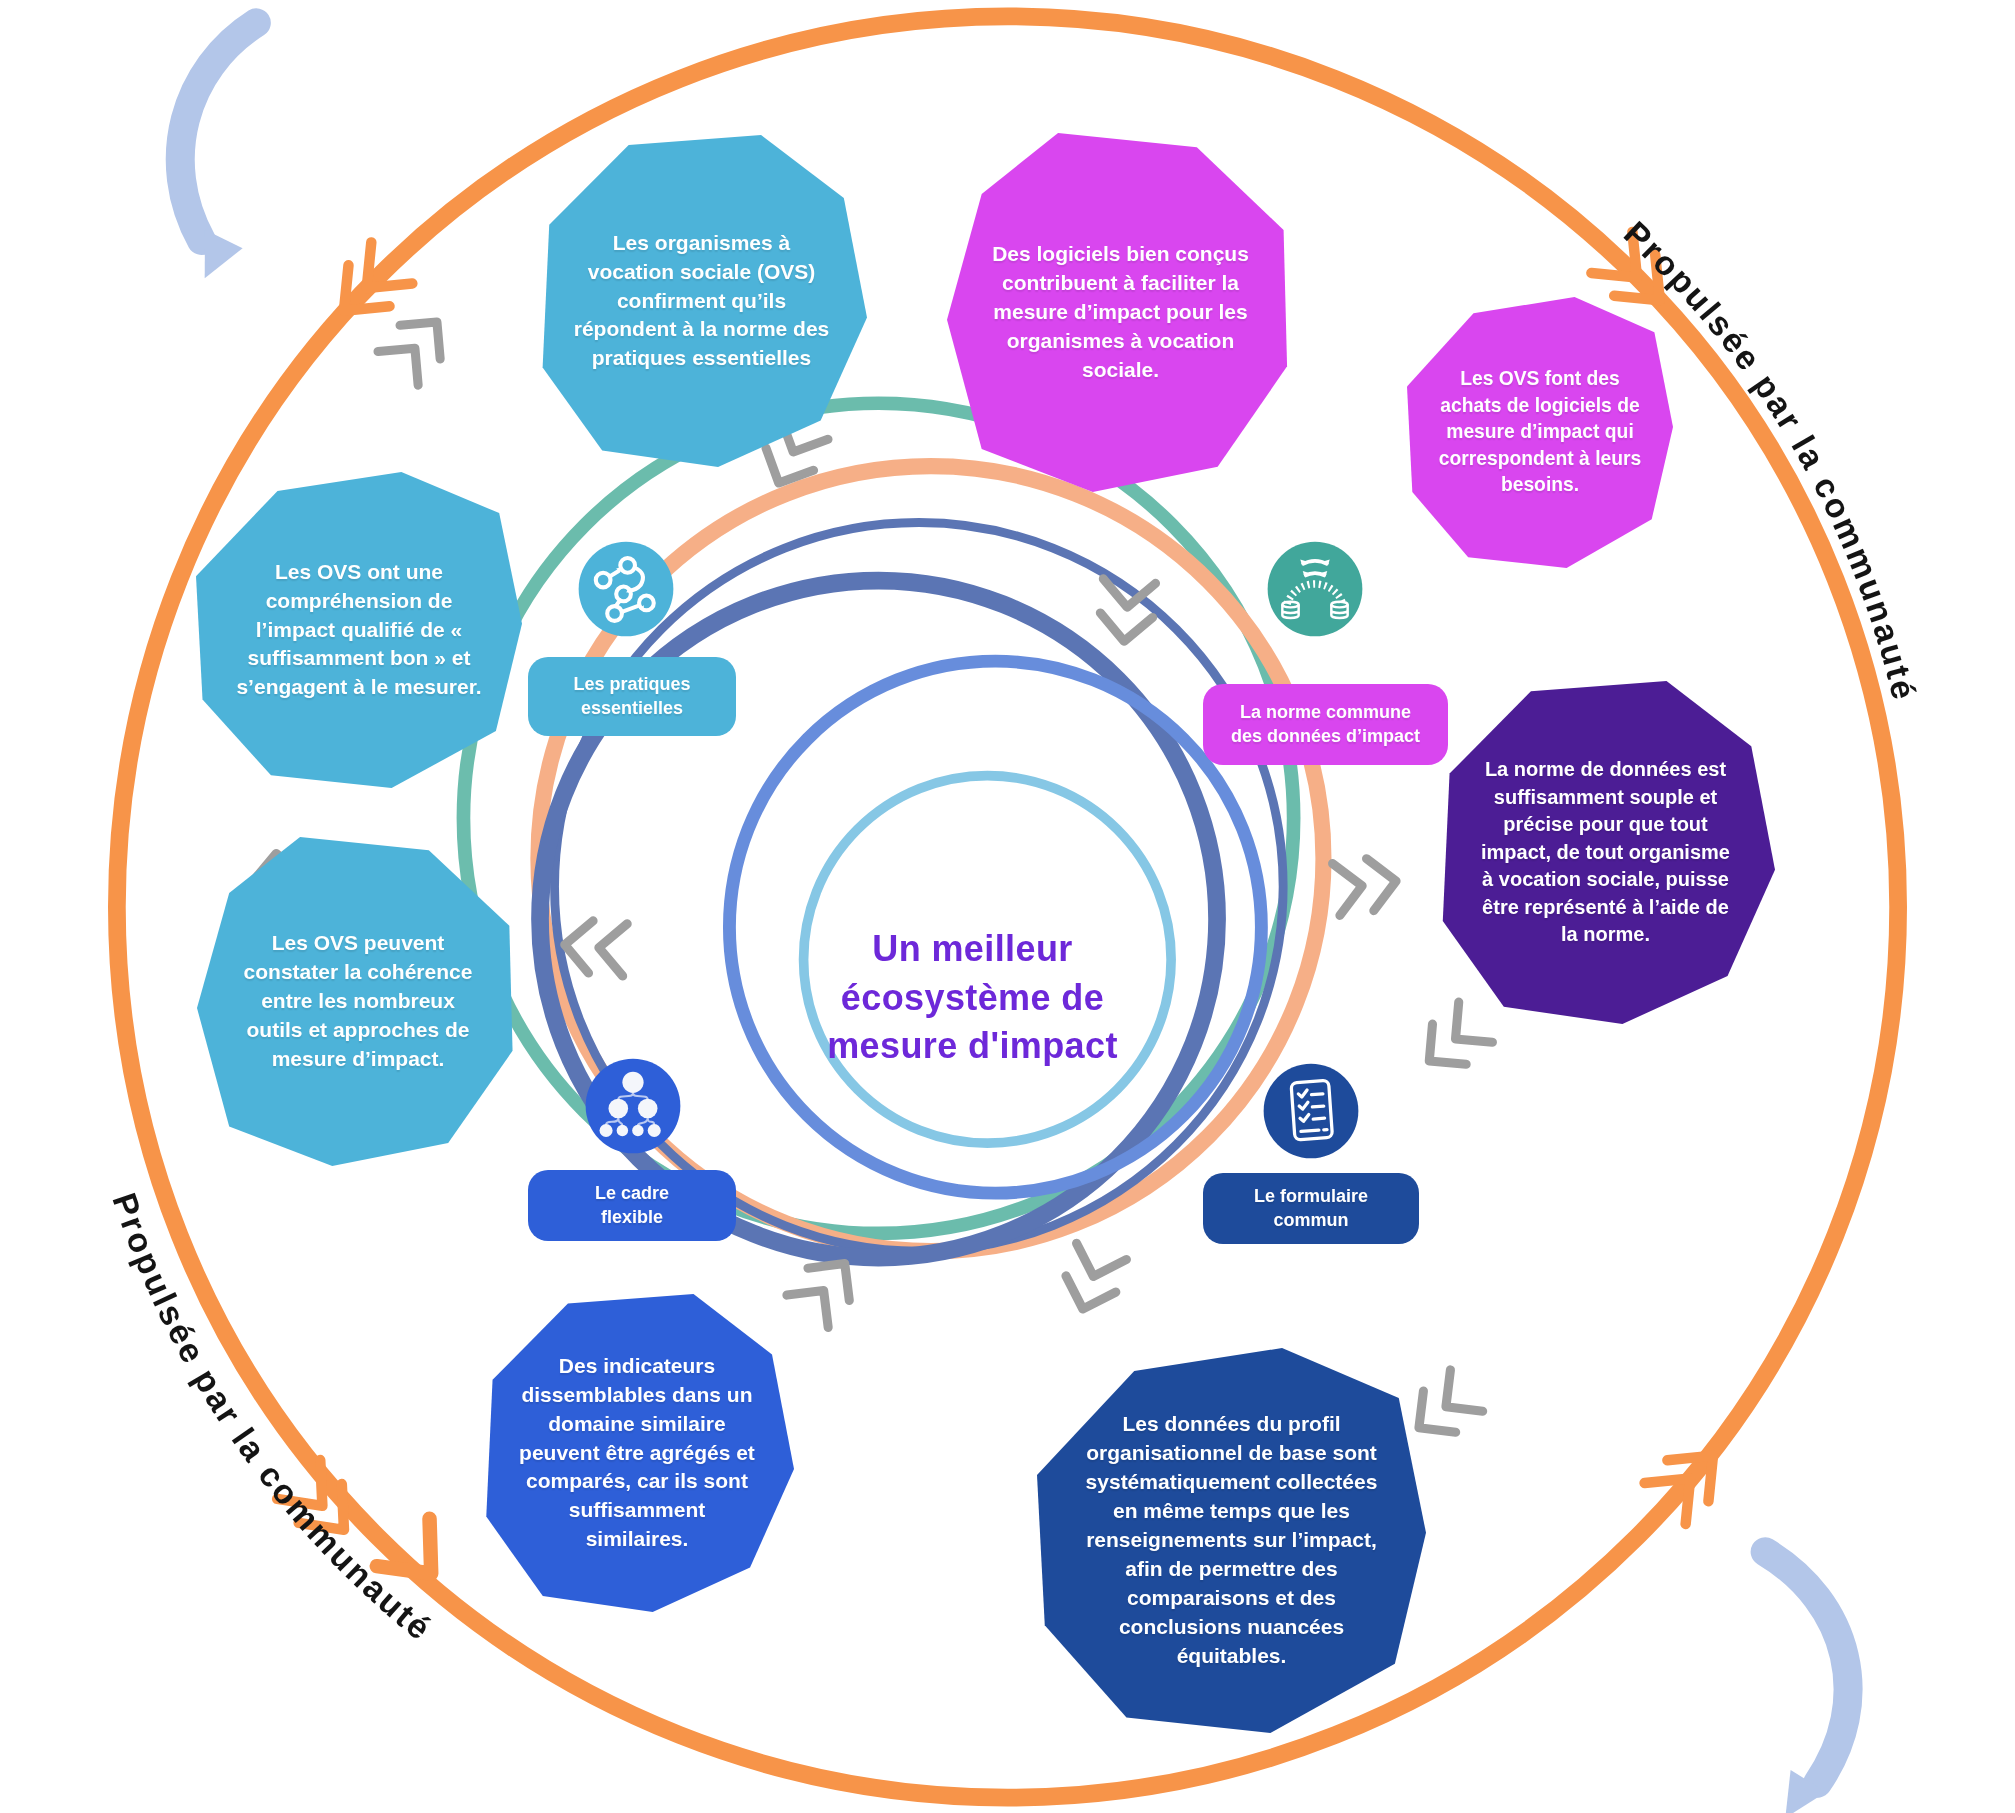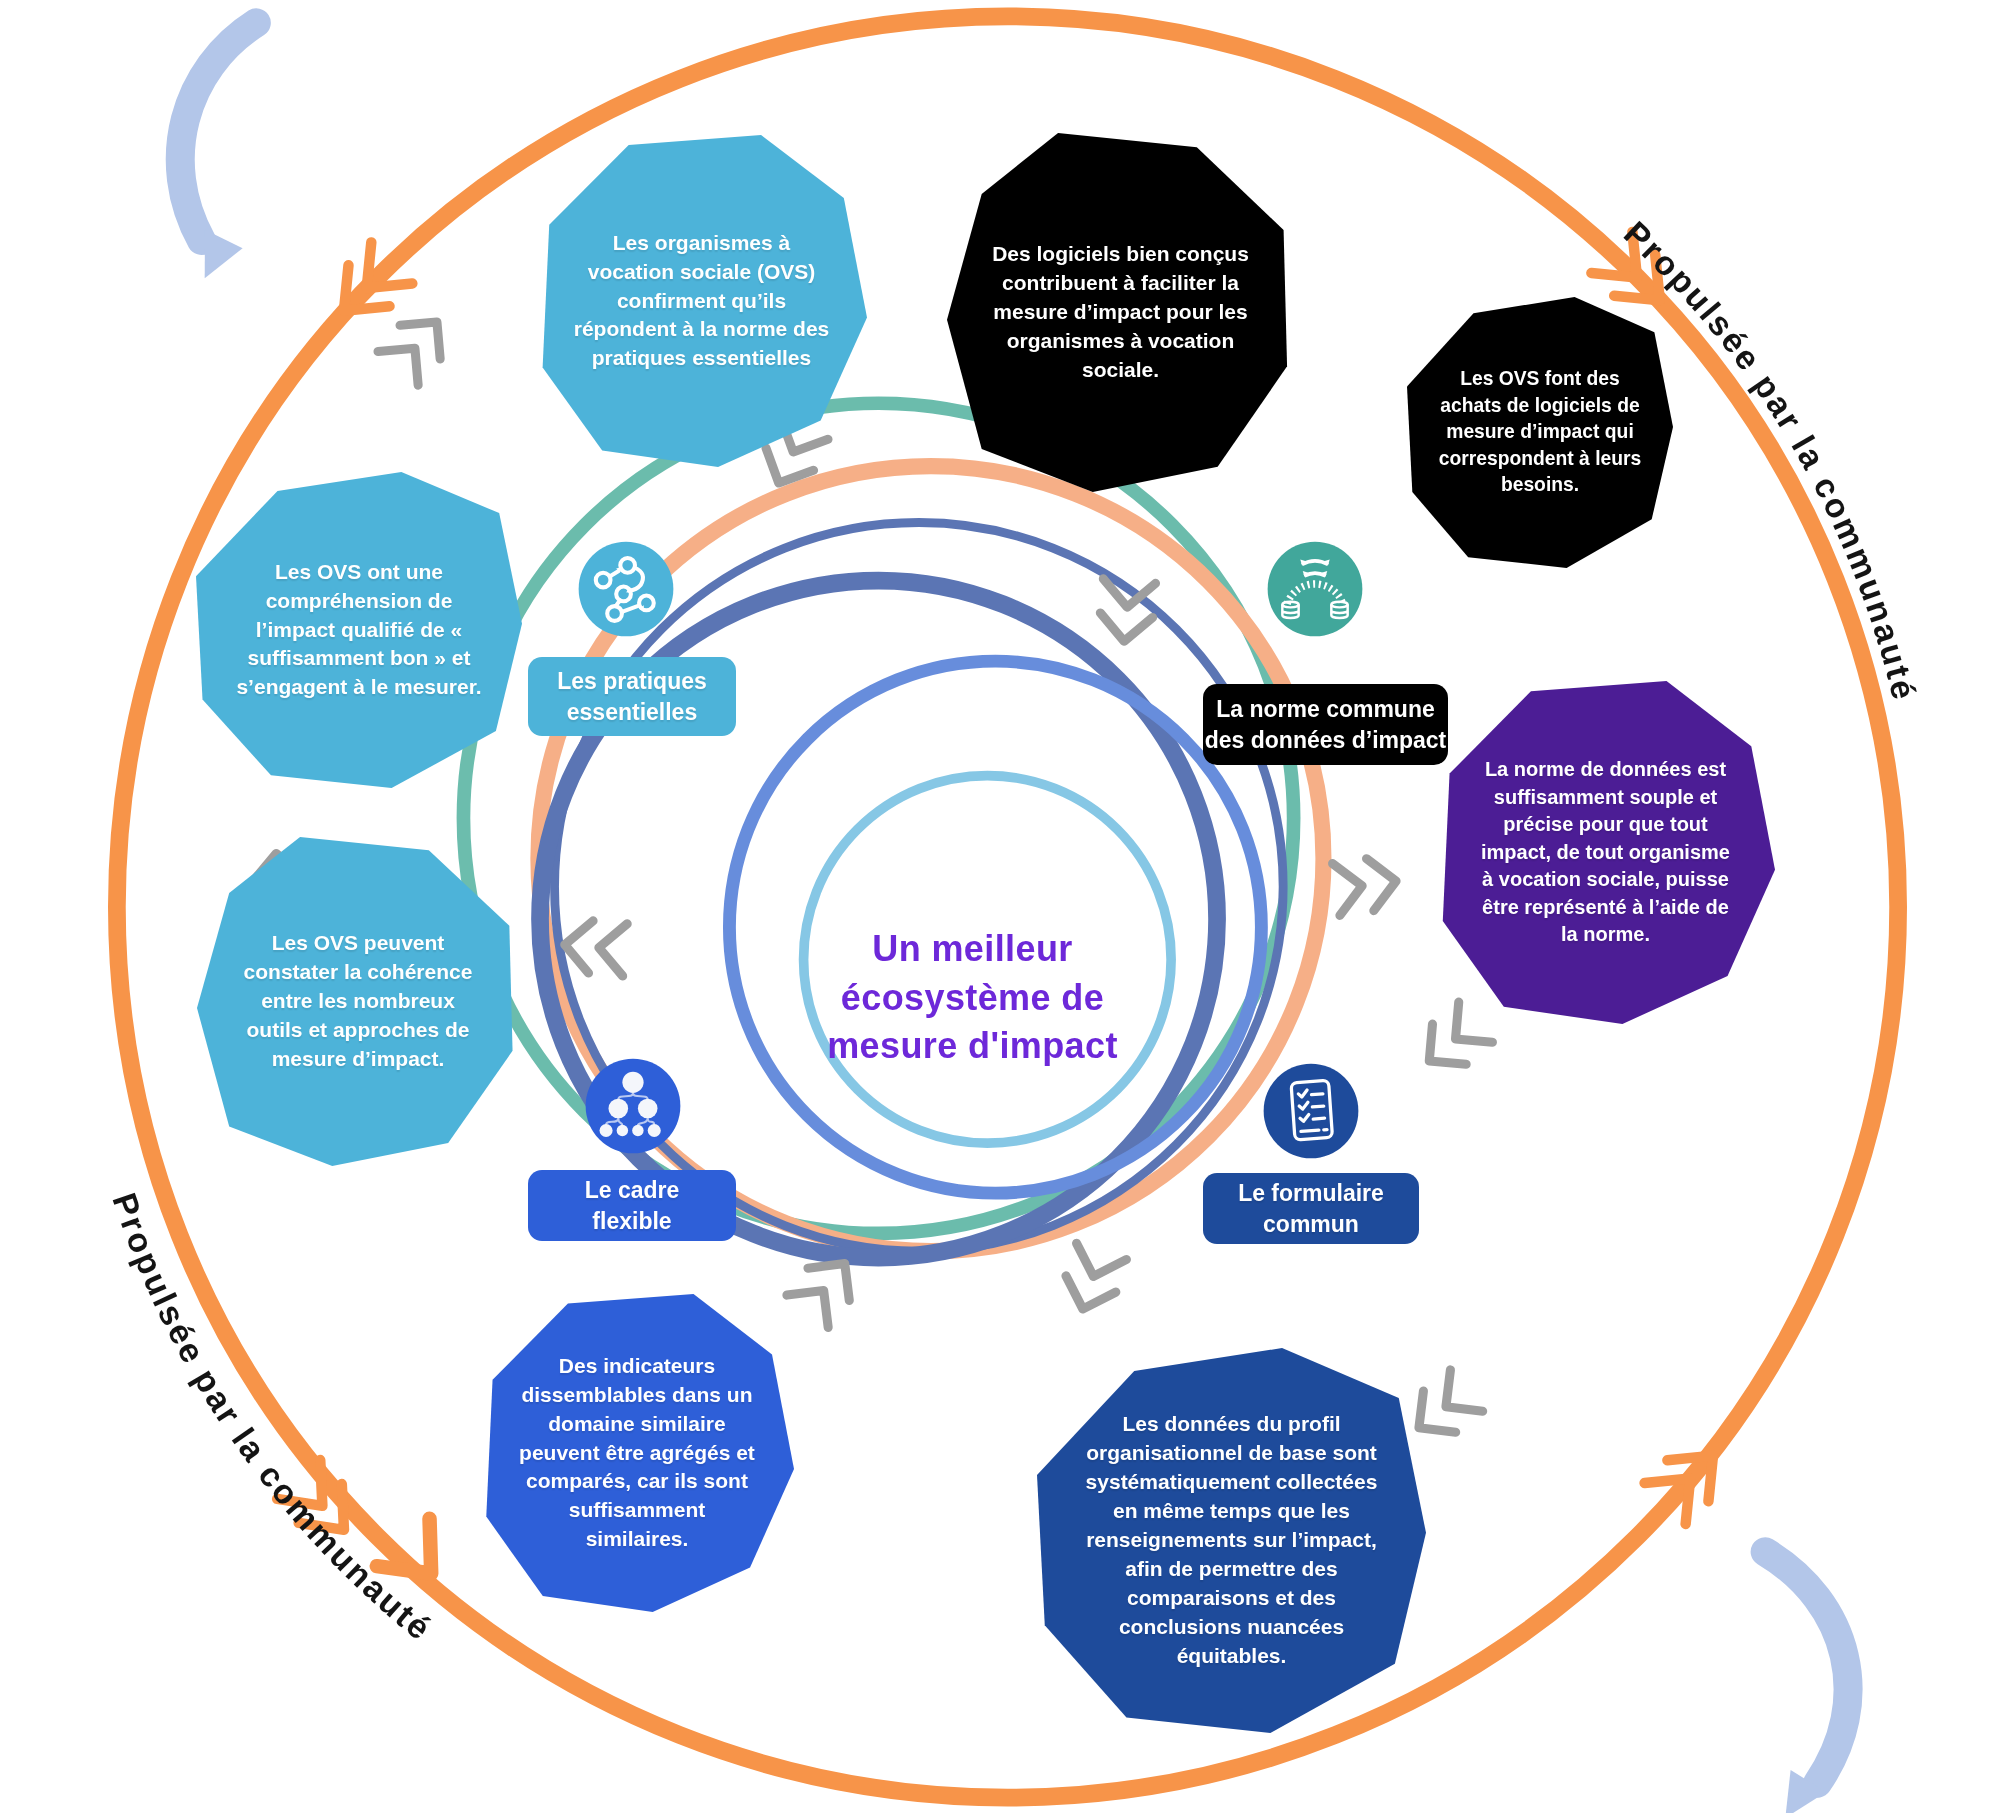--- a/index.html
+++ b/index.html
@@ -10,36 +10,36 @@
   .stage svg.base{position:absolute;left:0;top:0;z-index:1;}
   
   .oct{
     position:absolute;z-index:3;display:flex;align-items:center;
     text-align:center;color:#fff;font-weight:700;
   }
   .oct .oct-text{padding:11%;line-height:1.38;text-shadow:0 1.6px 1.6px rgba(0,0,0,.10);}
   .clipA{clip-path:polygon(28% 3%,68% 0%,93% 19%,100% 55%,86% 86%,55% 100%,20% 95%,2% 70%,4% 27%);}
   .clipB{clip-path:polygon(32% 0%,72% 4%,97% 27%,98% 65%,78% 93%,42% 100%,10% 88%,0% 52%,10% 17%);}
   .clipC{clip-path:polygon(25% 6%,63% 0%,93% 13%,100% 48%,92% 82%,60% 100%,23% 96%,2% 72%,0% 33%);}
-  .c-lightblue{background:#4db3d9;} .c-teal{background:#000000;} .c-teal2{background:#4c1d95;}
+  .c-lightblue{background:#4db3d9;} .c-teal{background:#d946ef;} .c-teal2{background:#4c1d95;}
   .c-navy{background:#1e4b9b;} .c-blue{background:#2e5fd8;}
   .o1{left:536px;top:135px;width:331px;height:332px;font-size:21px;}
   .o2{left:947px;top:133px;width:347px;height:359px;font-size:21px;}
   .o3{left:1407px;top:297px;width:266px;height:271px;font-size:19.3px;}
   .o4{left:1436px;top:681px;width:339px;height:343px;font-size:20px;}
   .o5{left:1420px;top:1058px;width:316px;height:316px;font-size:19.3px;}
   .o6{left:1037px;top:1348px;width:389px;height:385px;font-size:21px;}
   .o7{left:480px;top:1294px;width:314px;height:318px;font-size:21px;}
   .o8{left:197px;top:837px;width:322px;height:329px;font-size:21px;}
   .o9{left:196px;top:472px;width:326px;height:316px;font-size:21px;}
   
   .lab{
-    position:absolute;z-index:3;border-radius:14px;color:#fff;font-weight:700;
+    position:absolute;z-index:3;border-radius:20px;color:#fff;font-weight:700;
     display:flex;align-items:center;justify-content:center;text-align:center;
-    white-space:pre-line;font-size:23px;line-height:1.32;text-shadow:0 1.6px 1.6px rgba(0,0,0,.10);
+    white-space:pre-line;font-size:18px;line-height:1.32;text-shadow:0 1.6px 1.6px rgba(0,0,0,.10);
   }
   .lab1{left:528px;top:657px;width:208px;height:79px;}
   .lab2{left:1203px;top:684px;width:245px;height:81px;}
   .lab3{left:528px;top:1170px;width:208px;height:71px;}
   .lab4{left:1203px;top:1173px;width:216px;height:71px;}
   .iconwrap{position:absolute;z-index:3;width:98px;height:98px;}
   .ic1{left:577px;top:540px;} .ic2{left:1266px;top:540px;}
   .ic3{left:584px;top:1057px;} .ic4{left:1262px;top:1062px;}
   .iconwrap svg{width:98px;height:98px;display:block;}
   

